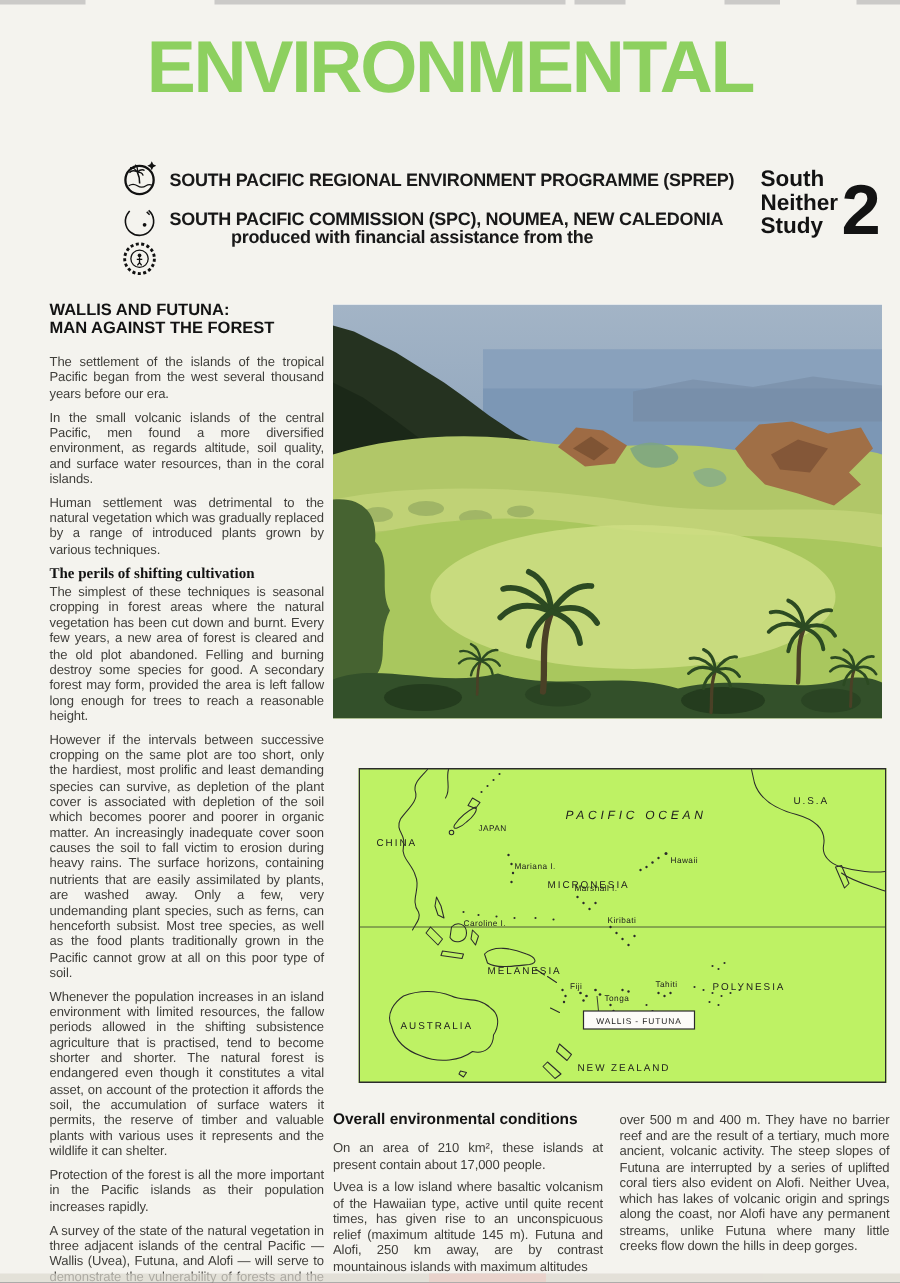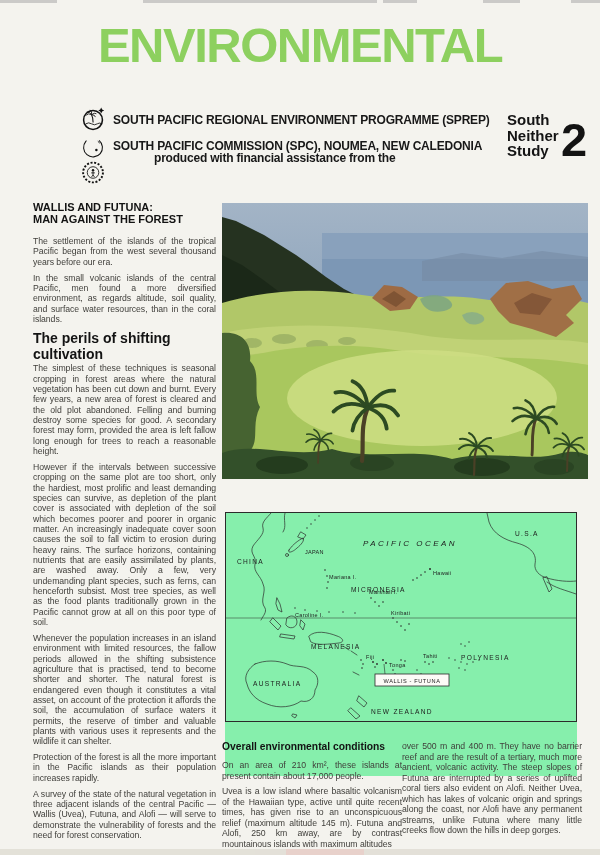--- a/index.html
+++ b/index.html
@@ -30,38 +30,38 @@
   
   .study{position:absolute;left:507px;top:112px;font-weight:bold;color:#131313;
          font-size:15px;line-height:15.5px;}
   .study-num{position:absolute;left:561px;top:116px;font-weight:bold;color:#131313;
          font-size:47px;line-height:1;}
 
   
   .article{position:absolute;left:33px;top:202px;width:183px;}
   .article h2{font-size:11px;line-height:11.5px;font-weight:bold;color:#131313;
               margin:0 0 11px;letter-spacing:0;}
-  .article h3{font-size:14px;font-weight:bold;color:#131313;margin:0 0 1.5px;}
+  .article h3{font-size:10px;font-weight:bold;color:#131313;margin:0 0 1.5px;font-family:Liberation Serif, serif;}
   .article p{font-size:8.7px;line-height:10.35px;text-align:justify;margin:0 0 5.5px;
              letter-spacing:-0.05px;}
 
   
   .photo{position:absolute;left:222px;top:203px;width:366px;height:276px;background:#fff;}
   .photo svg{display:block}
-  .map{position:absolute;left:225px;top:512px;width:352px;height:264px;background:#86efac;}
+  .map{position:absolute;left:239px;top:512px;width:352px;height:210px;background:#bef264;}
   .map svg{display:block}
   .cl{fill:none;stroke:#2b2b2b;stroke-width:0.7;stroke-linejoin:round;stroke-linecap:round;}
   .isl{fill:#2b2b2b;}
   .m-ocean{font-size:8px;font-style:italic;letter-spacing:2.5px;fill:#1c1c1c;}
   .m-reg{font-size:6.6px;letter-spacing:1.3px;fill:#1c1c1c;}
   .m-sm{font-size:5.5px;letter-spacing:.3px;fill:#1c1c1c;}
   .m-box{font-size:5.6px;letter-spacing:.6px;fill:#1c1c1c;}
 
   
-  .bottom{position:absolute;left:222px;top:741px;width:371px;display:flex;}
+  .bottom{position:absolute;left:222px;top:741px;width:371px;display:flex;gap:11px;}
   .bcol{width:180px;}
   .bottom h3{font-size:10.3px;font-weight:bold;color:#131313;margin:0 0 8px;}
   .bottom p{font-size:8.7px;line-height:10.55px;text-align:justify;margin:0 0 5px;
             letter-spacing:-0.05px;}
 </style>
 </head>
 <body>
 
 <div class="page">
 
@@ -111,20 +111,21 @@
   </div>
   <div class="study-num">2</div>
 
   <section class="article">
     <h2>
       <span>WALLIS AND FUTUNA:</span><br>
       <span>MAN AGAINST THE FOREST</span>
     </h2>
     <p>The settlement of the islands of the tropical Pacific began from the west several thousand years before our era.</p>
     <p>In the small volcanic islands of the central Pacific, men found a more diversified environment, as regards altitude, soil quality, and surface water resources, than in the coral islands.</p>
+    <p>Human settlement was detrimental to the natural vegetation which was gradually replaced by a range of introduced plants grown by various techniques.</p>
     <h3>The perils of shifting cultivation</h3>
     <p>The simplest of these techniques is seasonal cropping in forest areas where the natural vegetation has been cut down and burnt. Every few years, a new area of forest is cleared and the old plot abandoned. Felling and burning destroy some species for good. A secondary forest may form, provided the area is left fallow long enough for trees to reach a reasonable height.</p>
     <p>However if the intervals between successive cropping on the same plot are too short, only the hardiest, most prolific and least demanding species can survive, as depletion of the plant cover is associated with depletion of the soil which becomes poorer and poorer in organic matter. An increasingly inadequate cover soon causes the soil to fall victim to erosion during heavy rains. The surface horizons, containing nutrients that are easily assimilated by plants, are washed away. Only a few, very undemanding plant species, such as ferns, can henceforth subsist. Most tree species, as well as the food plants traditionally grown in the Pacific cannot grow at all on this poor type of soil.</p>
     <p>Whenever the population increases in an island environment with limited resources, the fallow periods allowed in the shifting subsistence agriculture that is practised, tend to become shorter and shorter. The natural forest is endangered even though it constitutes a vital asset, on account of the protection it affords the soil, the accumulation of surface waters it permits, the reserve of timber and valuable plants with various uses it represents and the wildlife it can shelter.</p>
     <p>Protection of the forest is all the more important in the Pacific islands as their population increases rapidly.</p>
     <p>A survey of the state of the natural vegetation in three adjacent islands of the central Pacific — Wallis (Uvea), Futuna, and Alofi — will serve to demonstrate the vulnerability of forests and the need for forest conservation.</p>
   </section>
 
   <div class="photo">
     <svg width="366" height="276" viewBox="0 0 366 276">

